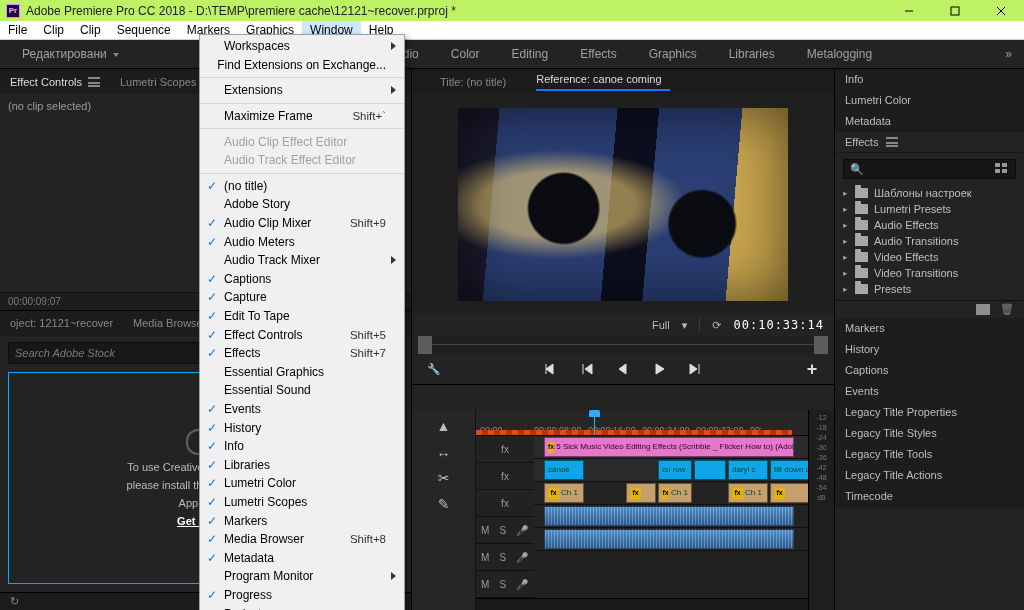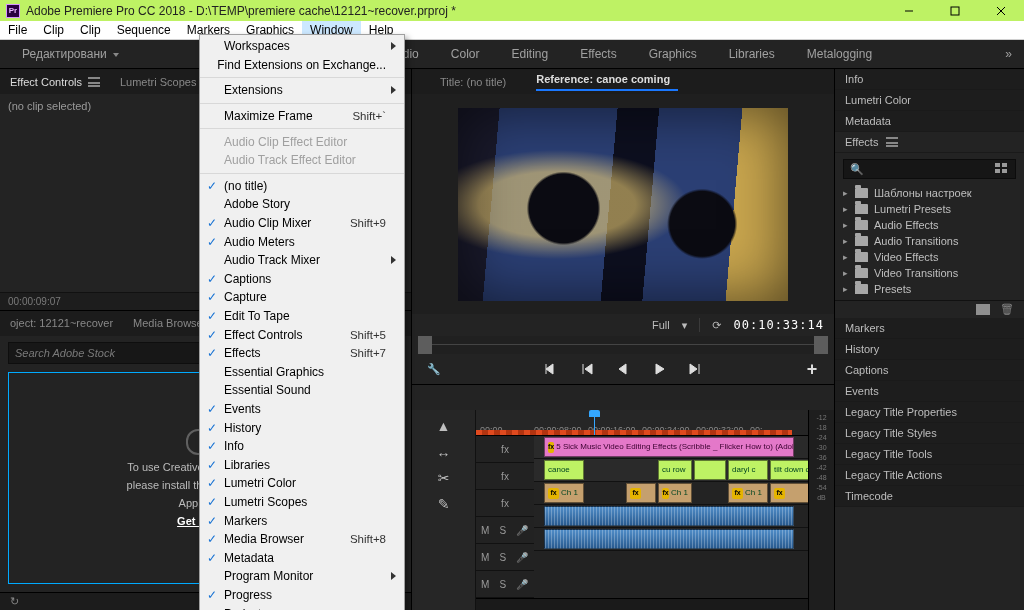--- a/index.html
+++ b/index.html
@@ -55,21 +55,21 @@
 .left-bottom .search { height:22px; margin:6px 8px 8px 8px; border:1px solid #0e0e0e; display:flex; align-items:center; padding:0 6px; color:#7a7a7a; background:#171717; font-style:italic;}
 .cc-box { flex:1; margin:0 8px 8px 8px; border:1px solid #00aaff; display:flex; flex-direction:column; align-items:center; justify-content:center; color:#bbb; text-align:center; padding:12px; gap:6px; min-height:0;}
 .cc-box .cloud { width:40px; height:26px; border:2px solid #8a8a8a; border-radius:12px; position:relative; opacity:.6;}
 .cc-box .cloud::after{content:"∞"; position:absolute; inset:0; display:flex; align-items:center; justify-content:center; color:#8a8a8a; font-size:14px;}
 .cc-box .get { text-decoration:underline; font-weight:700; color:#fff; }
 .left-footer { height:18px; display:flex; align-items:center; border-top:1px solid #000; background:#1c1c1c; color:#888; padding-left:10px;}
 
 
 .mid-col { flex:1; display:flex; flex-direction:column; min-height:0; }
 .prog-head { height:25px; background:#1c1c1c; display:flex; align-items:center; gap:30px; font-size:11px; color:#888; padding-left:28px; }
-.prog-head .tab.active { color:#ddd; border-bottom:2px solid #1a78ff; padding-bottom:4px;font-weight:bold; }
+.prog-head .tab.active { color:#ddd; border-bottom:2px solid #1a78ff; padding-bottom:4px; }
 .viewer { flex:1; display:flex; align-items:center; justify-content:center; background:#1f1f1f; min-height:0;}
 .viewer .frame { width: 330px; height: 193px; position:relative; overflow:hidden; background:
    radial-gradient(circle at 32% 52%, #0b0b12 0 14%, transparent 15%),
    radial-gradient(circle at 74% 60%, #0b0b12 0 12%, transparent 13%),
    radial-gradient(ellipse at 30% 50%, rgba(255,220,120,.55) 0 24%, transparent 40%),
    linear-gradient(95deg, #1a1a2c 0 12%, #2b3f74 12% 46%, #0d0f1f 46% 58%, #2b3f74 58% 82%, #c9a64e 82% 100%);
    box-shadow:0 0 0 1px #000, 0 0 0 2px #33f inset 0;
 }
 .viewer .frame::after { content:""; position:absolute; inset:0; box-shadow:inset 0 0 60px rgba(0,0,0,.6);}
 .prog-ctrl { background:#232323; display:flex; flex-direction:column; }
@@ -100,21 +100,21 @@
 .tl-ruler .play::before{content:""; position:absolute; top:0; left:-5px; width:11px; height:7px; background:#34a7ff; border-radius:2px 2px 0 0;}
 .tracks { flex:1; display:flex; min-height:0; }
 .tracks .labels { width:58px; display:flex; flex-direction:column; }
 .tracks .lanes { flex:1; display:flex; flex-direction:column; position:relative; overflow:hidden;}
 .lane { border-bottom:1px solid #111; position:relative; }
 .lane.v { background:#2a2a2a; height:23px;}
 .lane.a { background:#232323; height:23px;}
 .clip { position:absolute; top:1px; bottom:1px; border:1px solid rgba(0,0,0,.5); font-size:8px; line-height:10px; padding:0 3px; overflow:hidden; color:#042; white-space:nowrap; display:flex; align-items:center;}
 .clip .fx { width:11px; height:11px; background:#e5b400; color:#000; font-size:7px; font-weight:700; display:flex; align-items:center; justify-content:center; margin-right:2px; border-radius:2px;}
 .pink { background:#e478c9; color:#3b0030;}
-.teal { background:#bef264; }
+.teal { background:#0ea5e9; }
 .tan  { background:#c5a06e; }
 .blue { background:linear-gradient(#4f8cc7,#285a8f); color:#cfe5ff;}
 .blue.wave { background:
   repeating-linear-gradient(90deg, rgba(255,255,255,.25) 0 1px, transparent 1px 3px),
   linear-gradient(#4f8cc7,#285a8f); }
 .tl-scroll { height:12px; background:#1a1a1a; border-top:1px solid #000;}
 .tl-meters { width:26px; background:#1e1e1e; border-left:1px solid #000; display:flex; flex-direction:column; align-items:center; padding:4px 0; gap:3px; font-size:7px; color:#777;}
 
 
 .right-col { width:190px; display:flex; flex-direction:column; border-left:1px solid #000; background:#232323; min-height:0;}

